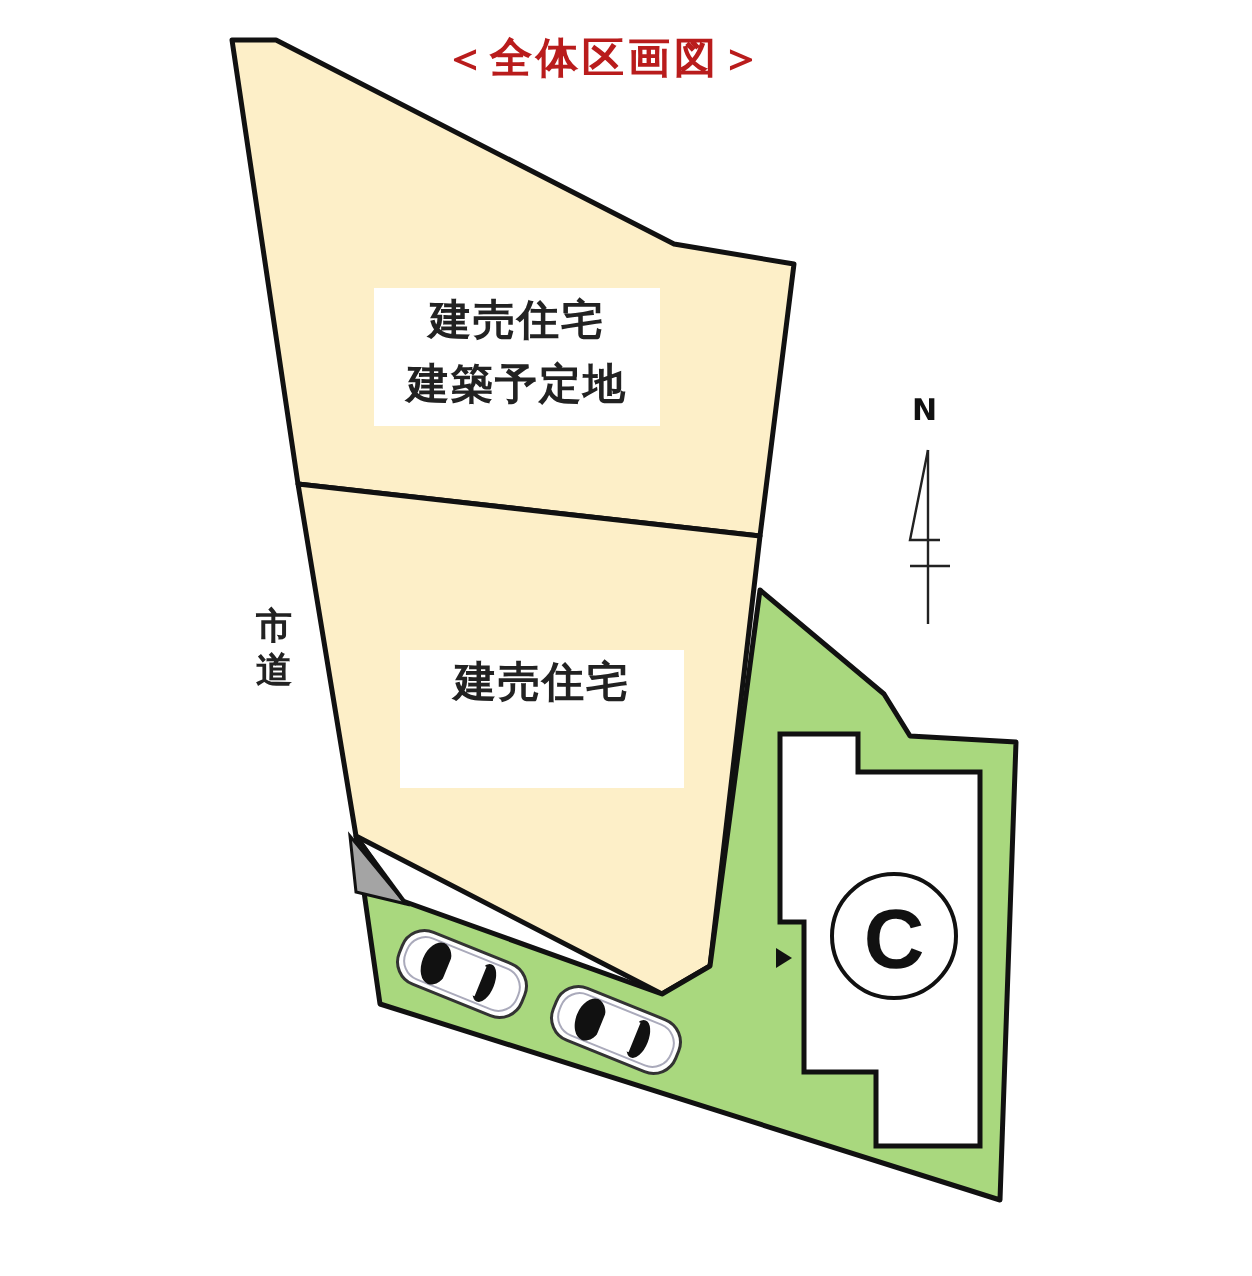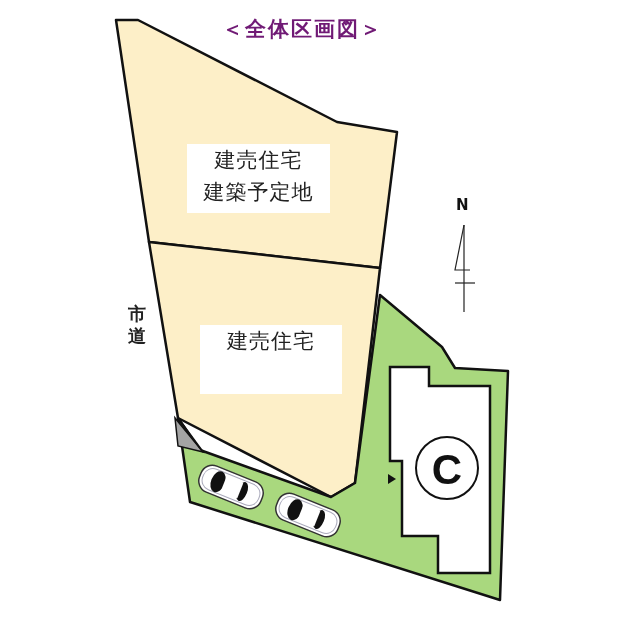--- a/index.html
+++ b/index.html
@@ -1,21 +1,21 @@
 <!DOCTYPE html>
 <html><head>
 <meta charset="utf-8">
 <style>
   html, body { margin: 0; padding: 0; background: #ffffff; }
   body { width: 626px; height: 638px; position: relative; overflow: hidden;
          font-family: "DejaVu Sans", sans-serif; }
   svg { position: absolute; left: 0; top: 0; }
   .title { position: absolute; left: 222px; top: 15px; font-size: 21px; font-weight: bold;
-           color: #701a75; letter-spacing: 2px; white-space: nowrap; }
-  .label-box { position: absolute; background: #ffffff; font-weight: normal; color: #222;
+           color: #b91c1c; letter-spacing: 2px; white-space: nowrap; }
+  .label-box { position: absolute; background: #ffffff; font-weight: bold; color: #222;
                text-align: center; font-size: 21px; line-height: 32px; letter-spacing: 1px; }
   .label-box span { display: block; white-space: nowrap; }
   .road { position: absolute; left: 127px; top: 303px; font-size: 18px; font-weight: bold;
           color: #222; line-height: 22px; width: 20px; text-align: center; }
   .road span { display: block; }
   .north { position: absolute; left: 456px; top: 196px; font-size: 15px; font-weight: bold; color: #111; }
 </style>
 </head>
 <body>
 

